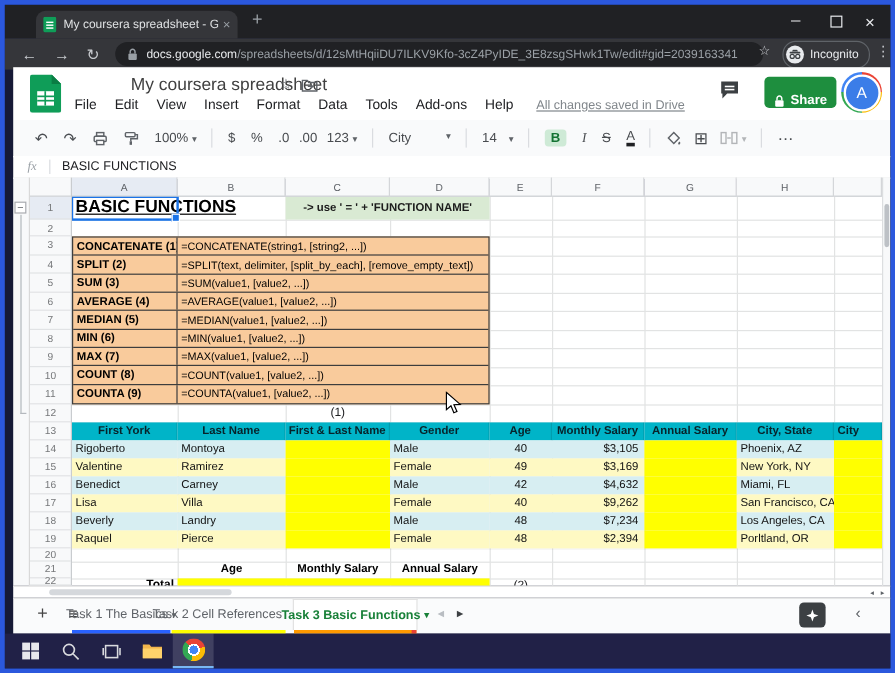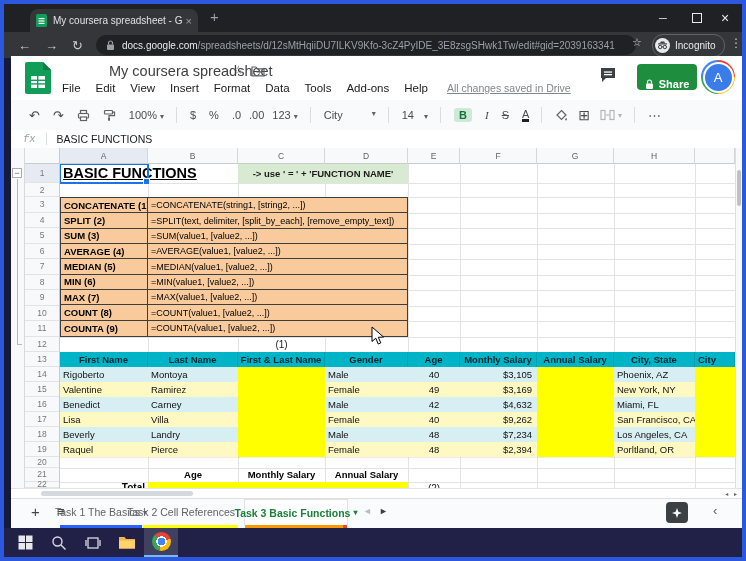--- a/index.html
+++ b/index.html
@@ -41,21 +41,21 @@
           display:flex;align-items:center;justify-content:center;border:2px solid #fff;}
   
   .toolbar{position:absolute;left:7px;top:96px;width:731px;height:30px;background:#f9fafb;border-bottom:1px solid #e3e5e8;
            display:flex;align-items:center;color:#494c50;font-size:11px;}
   .ti{margin-left:13px;white-space:nowrap;}
   .sep{width:1px;height:16px;background:#dadce0;margin-left:12px;}
   .boldon{background:#ceead6;color:#137333;border-radius:3px;padding:1px 5px;font-weight:bold;}
   .ddv{font-size:8px;color:#5f6368;margin-left:3px;}
   .fxbar{position:absolute;left:7px;top:126px;width:731px;height:18px;background:#fff;border-bottom:1px solid #e0e0e0;
          display:flex;align-items:center;font-size:10.5px;color:#202124;}
-  .fx{color:#9aa0a6;font-style:italic;font-family:Liberation Mono, monospace;margin:0 10px 0 12px;}
+  .fx{color:#9aa0a6;font-style:italic;font-family:Liberation Serif, serif;margin:0 10px 0 12px;}
   .fxsep{width:1px;height:12px;background:#dadce0;margin-right:10px;}
   
   .gutter{position:absolute;left:7px;top:144px;width:14px;height:340px;background:#f8f9fa;border-right:1px solid #d9d9d9;box-sizing:border-box;}
   .minusbox{position:absolute;left:1px;top:20px;width:10px;height:10px;background:#fff;border:1px solid #a8abaf;
             font-size:9px;line-height:8px;text-align:center;color:#5f6368;box-sizing:border-box;}
   .bracket{position:absolute;left:6px;top:31px;width:1px;height:166px;background:#b4b8bd;}
   .brtick{position:absolute;left:6px;top:196px;width:5px;height:1px;background:#b4b8bd;}
   .rncol{position:absolute;left:21px;top:144px;width:35px;height:340px;background:#f8f9fa;border-right:1px solid #c9cccf;box-sizing:border-box;}
   .rn{border-bottom:1px solid #e1e3e5;box-sizing:border-box;font-size:8.5px;color:#757779;text-align:center;display:flex;align-items:center;justify-content:center;}
   .rnh{height:16px;border-bottom:1px solid #c9cccf;}
@@ -383,21 +383,21 @@
         </div>
       <div class="fnrow">
           <div class="fname">COUNTA (9)</div>
           <div class="fformula">=COUNTA(value1, [value2, ...])</div>
         </div>
     </div>
 
     <div class="marker" style="left:178px;top:172.5px;width:87px;height:15px;">(1)</div>
 
     <div class="thead">
-      <div class="th wA">First Name</div>
+      <div class="th wA">First York</div>
       <div class="th wB">Last Name</div>
       <div class="th wC">First &amp; Last Name</div>
       <div class="th wD">Gender</div>
       <div class="th wE">Age</div>
       <div class="th wF">Monthly Salary</div>
       <div class="th wG">Annual Salary</div>
       <div class="th wH">City, State</div>
       <div class="th wI" style="justify-content:flex-start;padding-left:3px;">City</div>
     </div>
 

